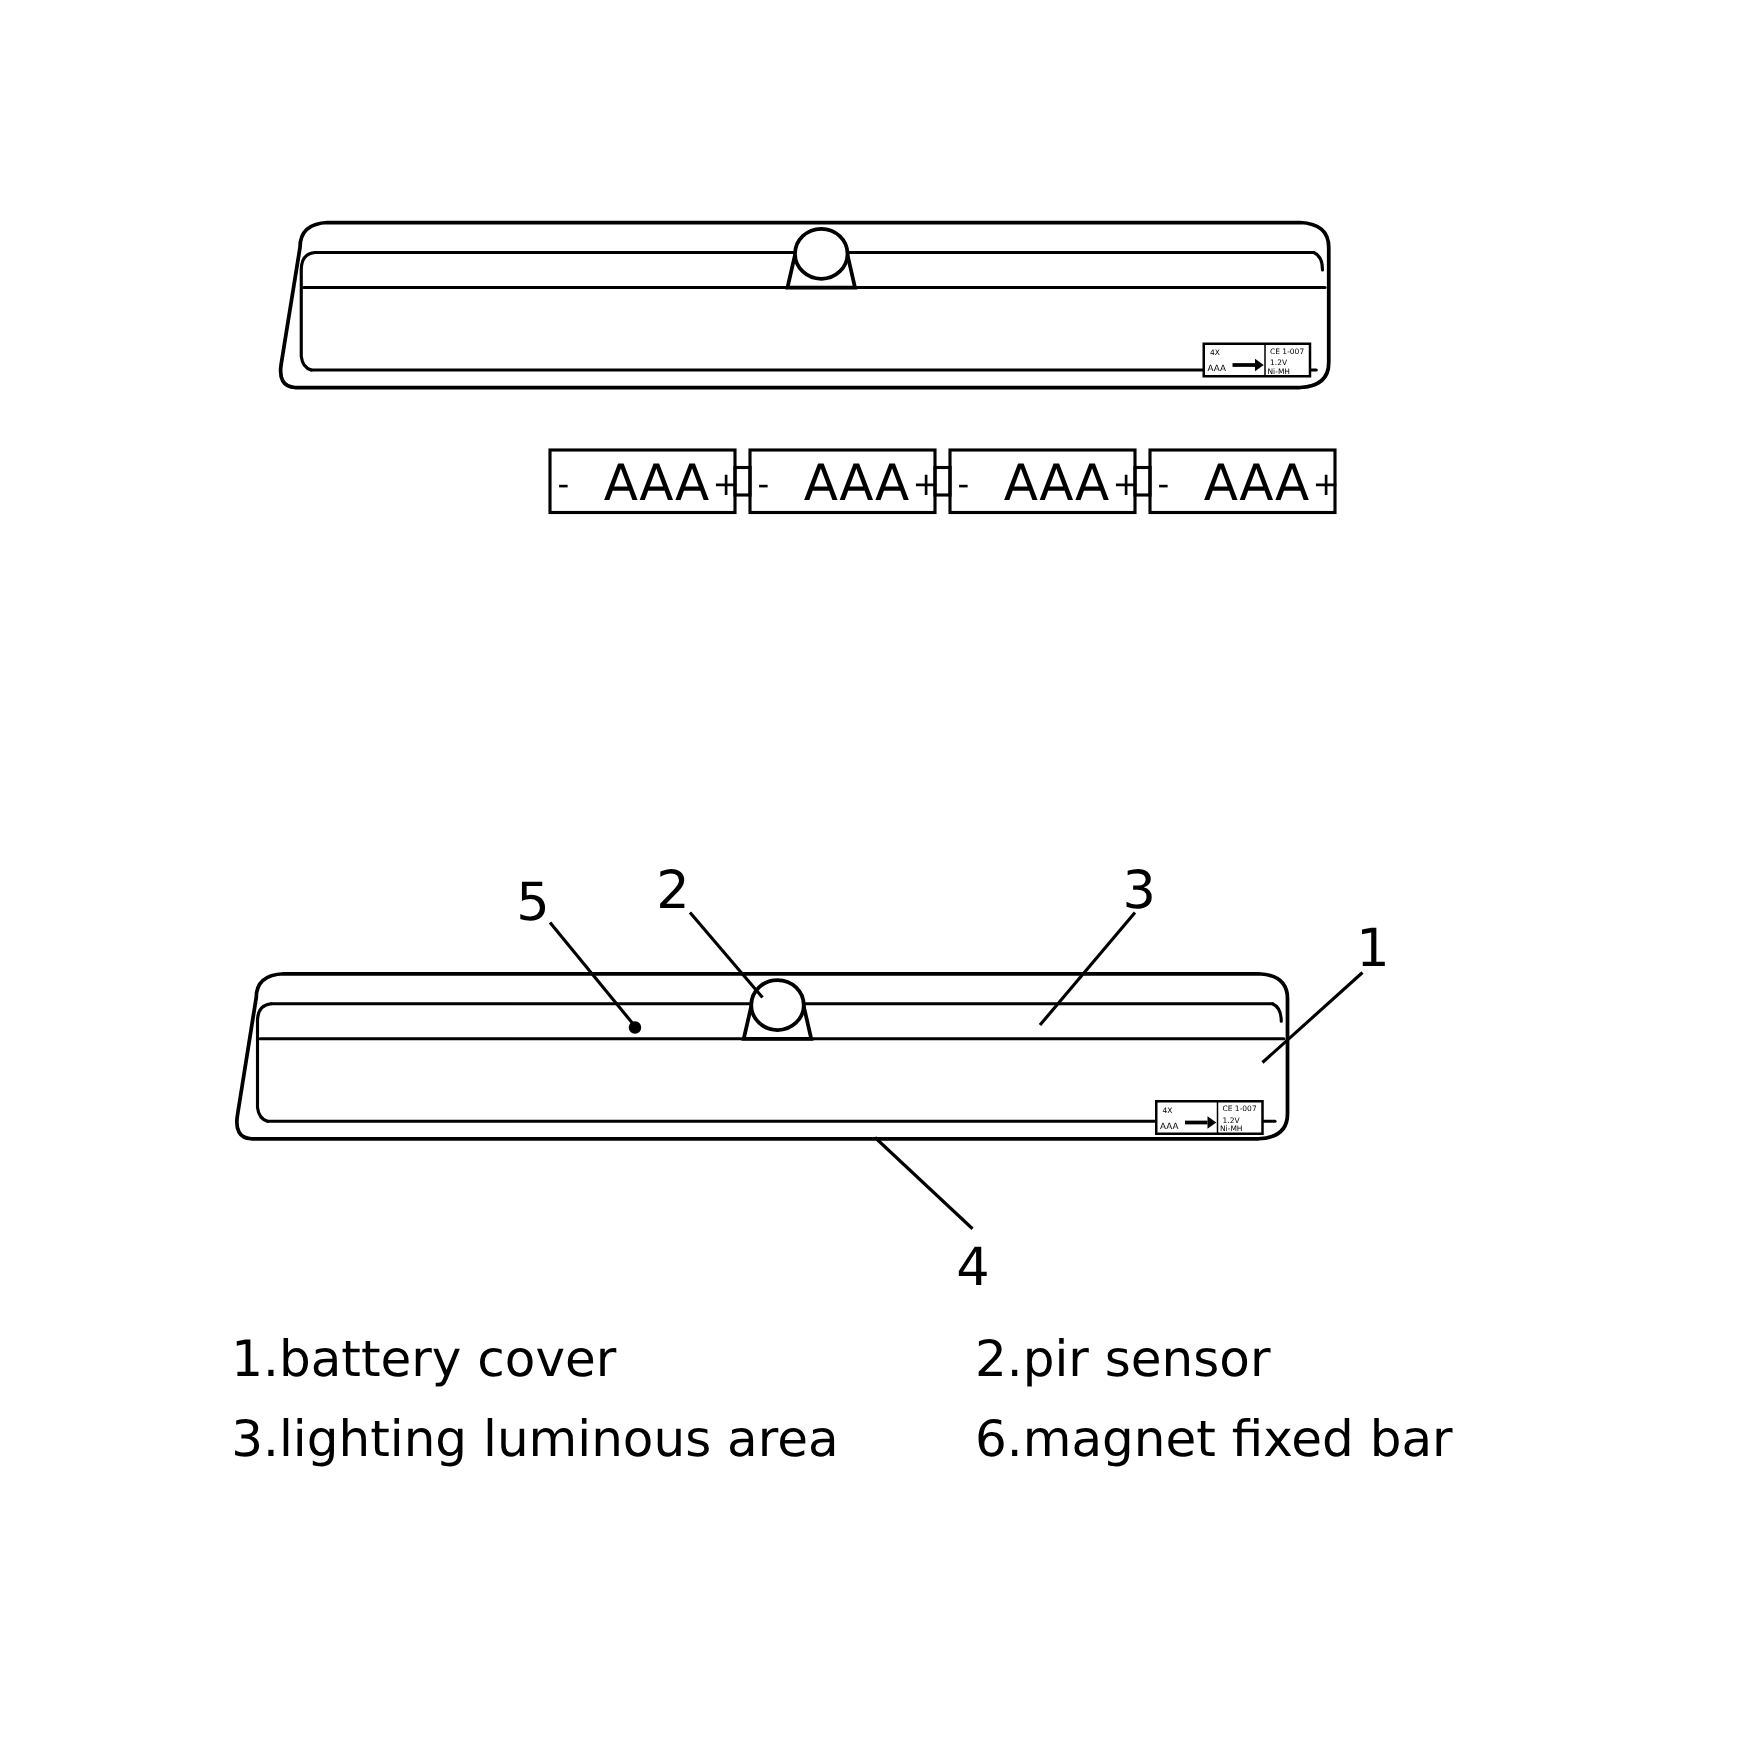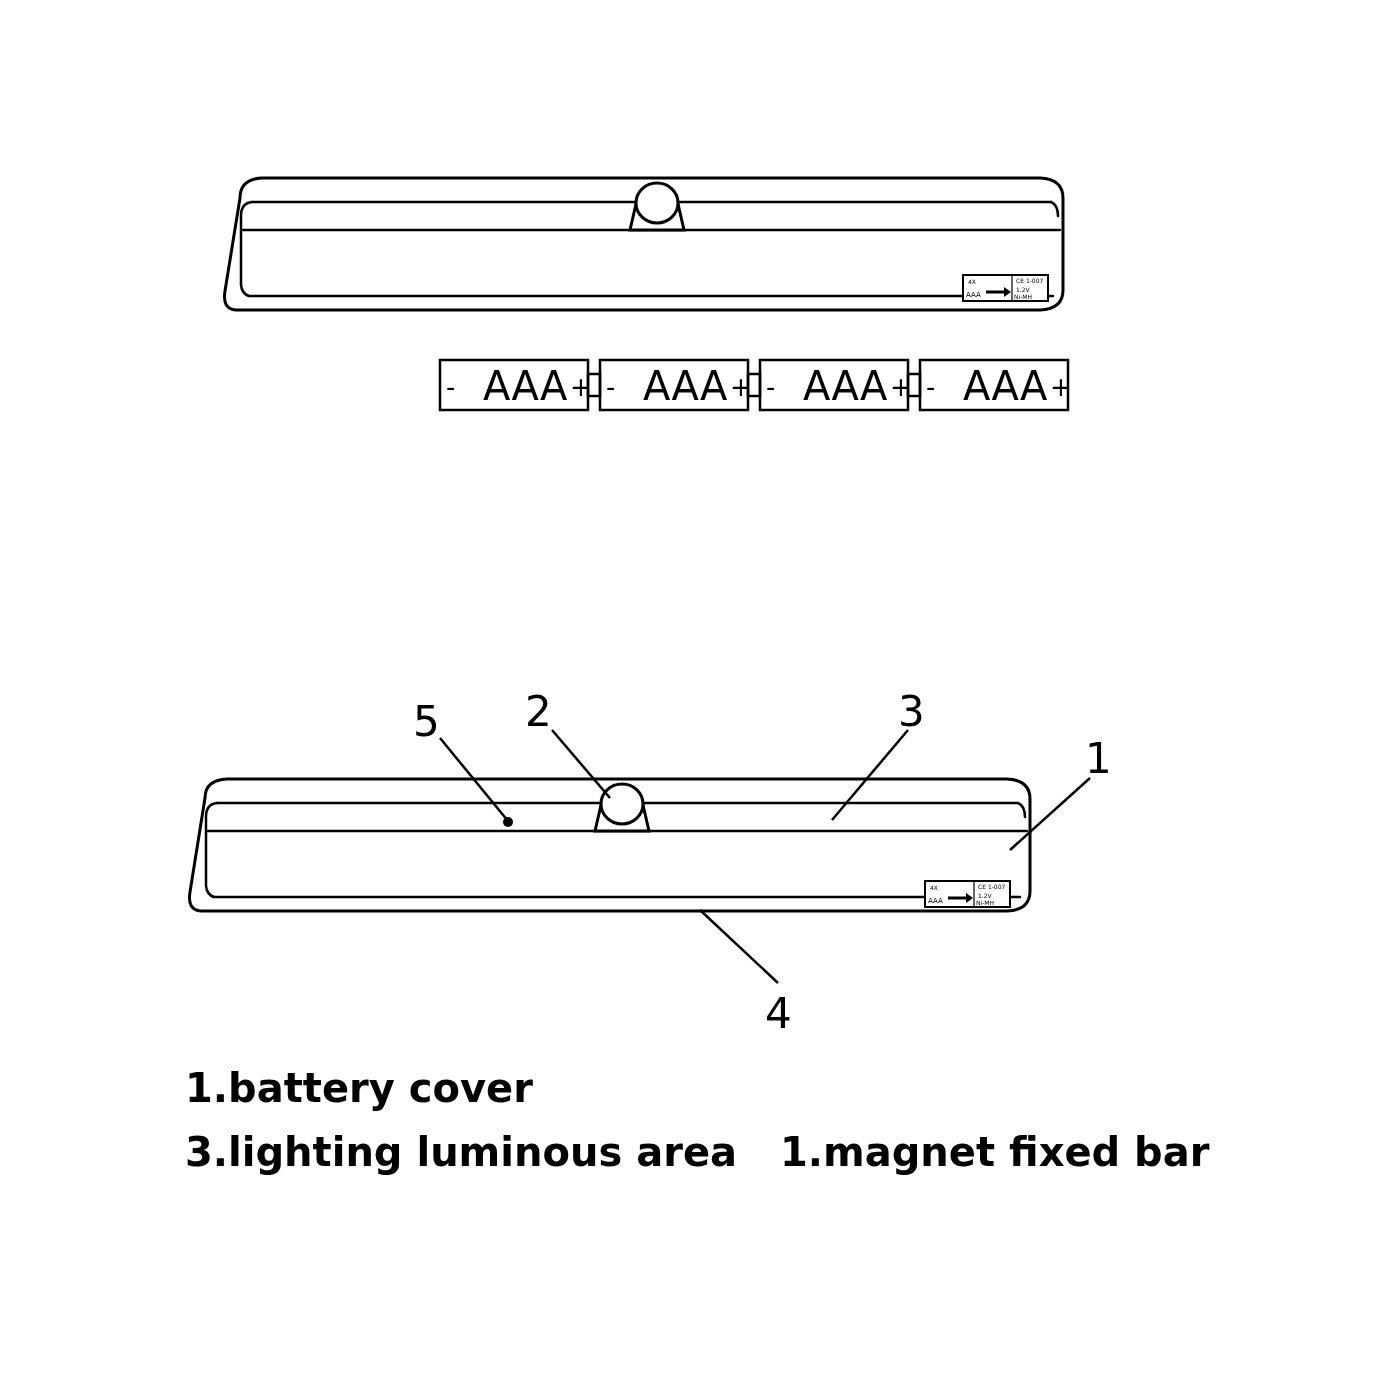--- a/index.html
+++ b/index.html
@@ -32,21 +32,20 @@
     position: absolute;
     left: 185px;
     top: 1025px;
     width: 1100px;
   }
   .legend-row {
     display: flex;
     flex-direction: row;
     align-items: center;
     margin-bottom: 14px;
-    font-weight: bold;
   }
   .legend-col-a {
     width: 595px;
     font-size: 40px;
     line-height: 1.25;
     white-space: nowrap;
   }
   .legend-col-b {
     font-size: 40px;
     line-height: 1.25;
@@ -204,20 +203,21 @@
       <text class="callout-num" x="525" y="688">2</text>
       <text class="callout-num" x="898" y="688">3</text>
       <text class="callout-num" x="1085" y="735">1</text>
       <text class="callout-num" x="765" y="990">4</text>
     </g>
   </svg>
 
   <div class="legend">
     <div class="legend-row">
       <div class="legend-col-a">1.battery cover</div>
+      <div class="legend-col-b">2.pir sensor</div>
     </div>
     <div class="legend-row">
       <div class="legend-col-a">3.lighting luminous area</div>
-      <div class="legend-col-b">1.magnet fixed bar</div>
+      <div class="legend-col-b">6.magnet fixed bar</div>
     </div>
   </div>
 
 </div>
 
 </body></html>

